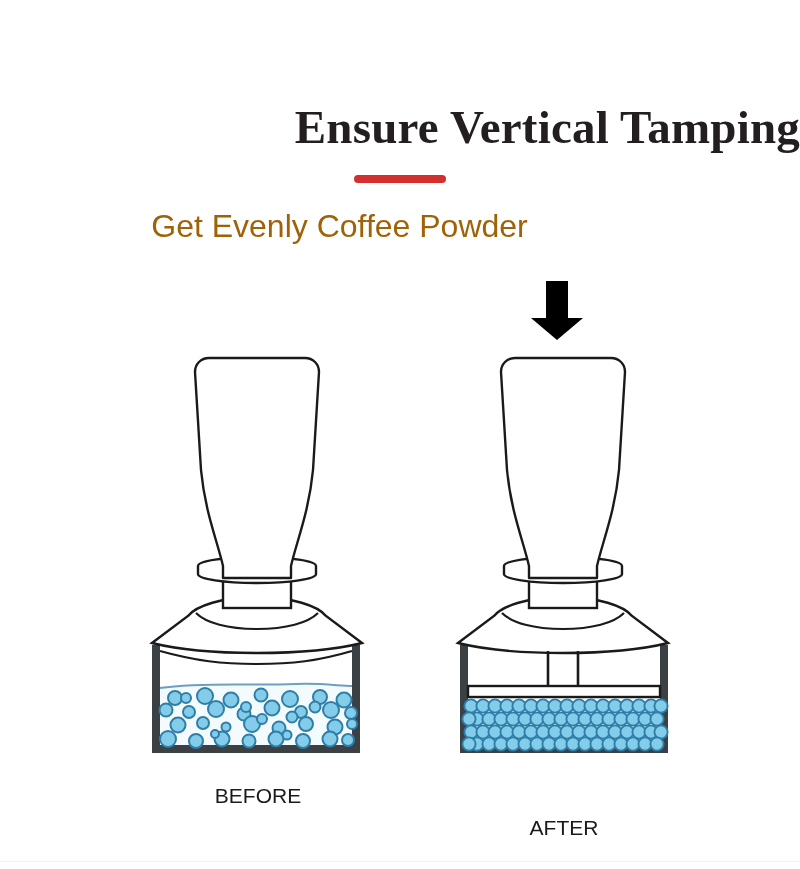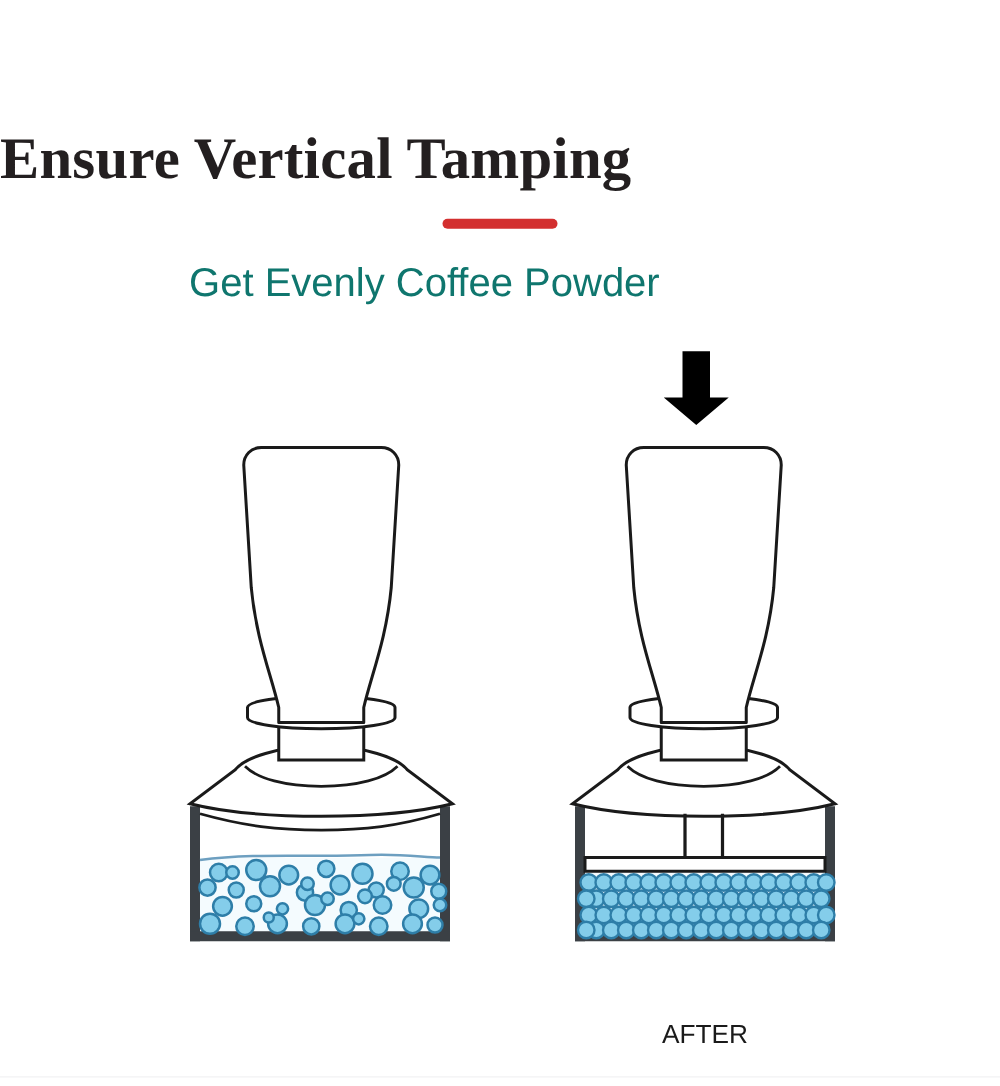--- a/index.html
+++ b/index.html
@@ -21,21 +21,21 @@
     inset: 0;
     background: #ffffff;
   }
 
   
   .title {
     position: absolute;
     top: 97px;
     left: 0;
     width: 800px;
-    text-align: left;
+    text-align: right;
     font-family: "Liberation Serif", serif;
     font-weight: bold;
     font-size: 47px;
     line-height: 60px;
     letter-spacing: 0.2px;
     color: #231f20;
     white-space: nowrap;
   }
 
   .divider {
@@ -52,21 +52,21 @@
   .subtitle {
     position: absolute;
     top: 204px;
     left: 0;
     width: 679px;
     text-align: center;
     font-family: "Liberation Sans", sans-serif;
     font-weight: 400;
     font-size: 32px;
     line-height: 44px;
-    color: #0f766e;
+    color: #a16207;
     white-space: nowrap;
   }
 
   
   .figure {
     position: absolute;
     top: 0;
     left: 0;
     width: 800px;
     height: 869px;
@@ -317,17 +317,18 @@
           <circle cx="621" cy="744" r="6.6"></circle>
             <circle cx="633" cy="744" r="6.6"></circle>
           <circle cx="645" cy="744" r="6.6"></circle>
             <circle cx="657" cy="744" r="6.6"></circle>
           <circle cx="469" cy="744" r="6.6"></circle>
         </g>
       </g>
     </svg>
   </div>
 
+  <div class="caption before">BEFORE</div>
 
   <div class="caption after">AFTER</div>
 
   <div class="footer-rule"></div>
 </div>
 
 </body></html>

